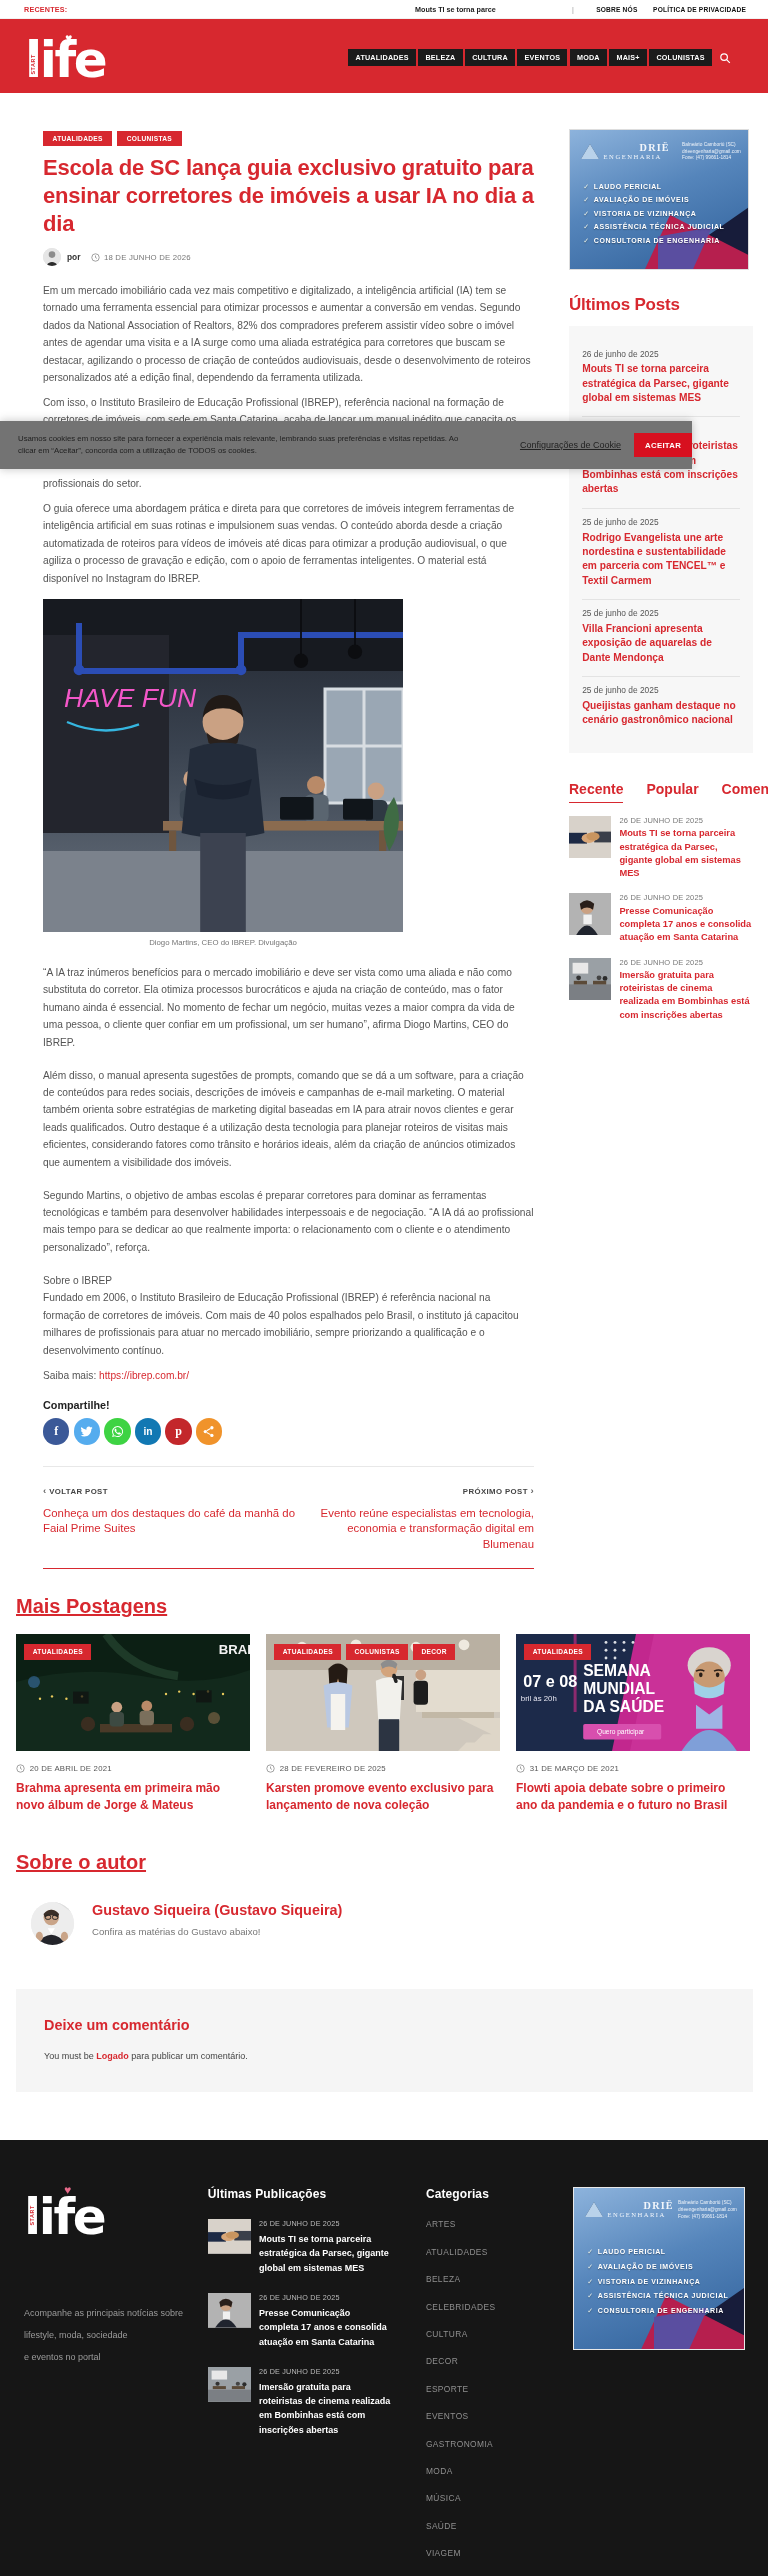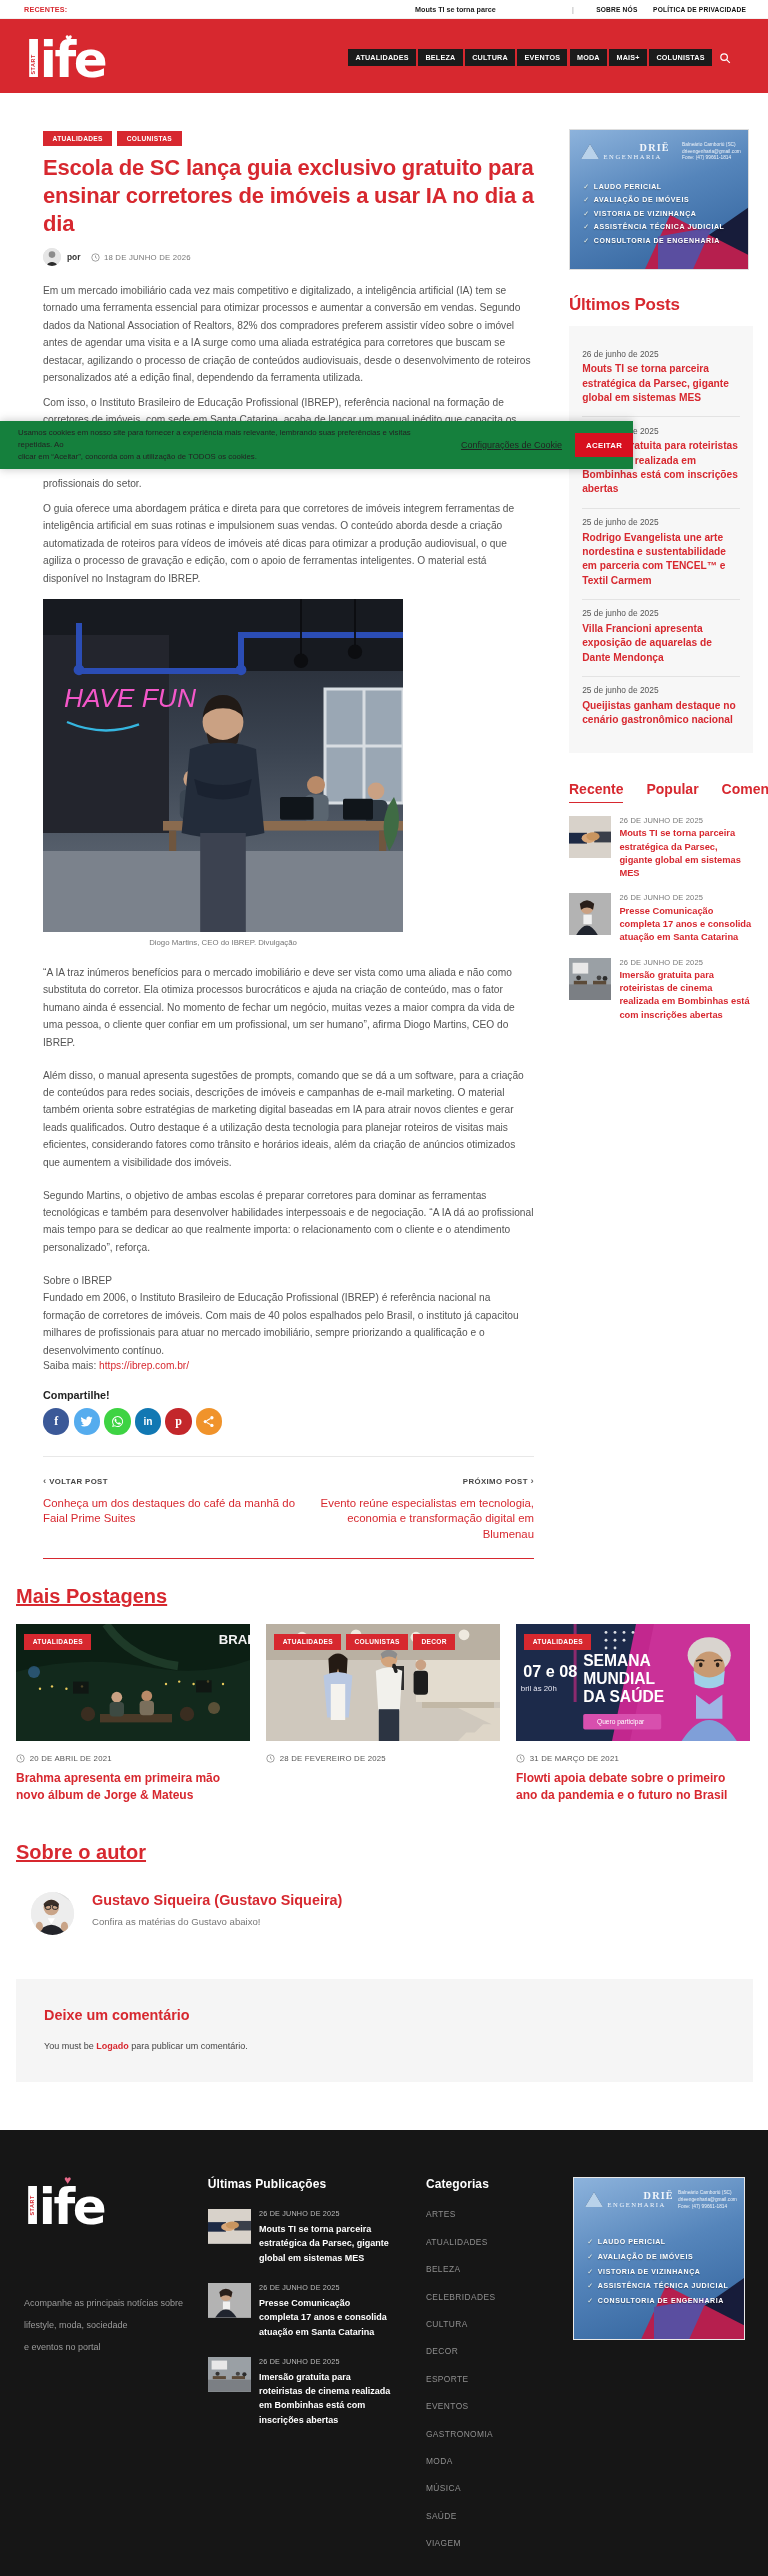--- a/index.html
+++ b/index.html
@@ -41,21 +41,21 @@
   .byline { margin-top:10.8px; display:flex; align-items:center; gap:6px; }
   .byline .avatar { width:18px; height:18px; border-radius:50%; overflow:hidden; background:#ddd; }
   .byline .por { font-size:8.4px; color:#333; font-weight:bold; }
   .byline .date { display:flex; align-items:center; gap:3.6px; font-size:7.8px; color:#777; letter-spacing:0.2px; margin-left:4.8px; }
   .clock { width:9px; height:9px; }
   p.body { margin-top:15.6px; font-size:10.2px; line-height:17.4px; color:#555; max-width:517px; }
   p.body.tight { margin-top:7.2px; }
   p.body.after-cookie { margin-top:47px; }
   .article-img { margin-top:12px; width:360px; height:333px; background:#f9a8d4; }
   .caption { width:360px; text-align:center; margin-top:6px; font-size:7.8px; color:#757575; }
-  .saiba { margin-top:1px; font-size:10.2px; color:#555; }
+  .saiba { margin-top:11px; font-size:10.2px; color:#555; }
   .saiba a { color:#d7282f; text-decoration:none; }
   .share-label { margin-top:18px; font-size:10.8px; font-weight:bold; color:#222; }
   .share-row { margin-top:7.2px; display:flex; gap:4.2px; }
   .sbtn { width:26.4px; height:26.4px; border-radius:50%; display:flex; align-items:center; justify-content:center; color:#fff; font-weight:bold; font-size:12px; cursor:pointer; font-family:"Liberation Serif", serif; }
   .sbtn svg { width:13.2px; height:13.2px; }
   hr.soft { border:none; border-top:0.6px solid #e8e8e8; margin-top:21.6px; }
   .prevnext { margin-top:18px; display:flex; justify-content:space-between; padding-bottom:15.6px; border-bottom:1.2px solid #d7282f; }
   .pn-label { font-size:7.8px; font-weight:bold; color:#444; letter-spacing:0.4px; }
   .pn-label .chev { color:#666; font-size:9.6px; }
   .pn-title { margin-top:9.6px; color:#d7282f; font-weight:normal; font-size:11.4px; line-height:15.6px; cursor:pointer; }
@@ -86,21 +86,21 @@
   .sb-post .t { margin-top:3.6px; font-size:10.2px; line-height:14.4px; font-weight:bold; color:#d7282f; }
   .tabs { margin-top:28px; display:flex; gap:23px; }
   .tab { font-size:14px; font-weight:bold; color:#d7282f; padding-bottom:4.8px; cursor:pointer; }
   .tab.active { border-bottom:1.8px solid #d7282f; }
   .mini-post { margin-top:13.2px; display:flex; gap:8.4px; cursor:pointer; }
   .mini-post .thumb { width:42px; height:42px; flex:none; overflow:hidden; background:#ccc; }
   .mini-post .d { font-size:7.5px; color:#777; letter-spacing:0.2px; }
   .mini-post .t { margin-top:2.4px; font-size:9.3px; line-height:13.2px; font-weight:bold; color:#d7282f; }
 
   
-  .cookiebar { position:absolute; left:0; top:421px; width:633px; height:48px; background:#15803d; z-index:40;
+  .cookiebar { position:absolute; left:0; top:421px; width:692px; height:48px; background:#737373; z-index:40;
                box-shadow:0 -2.4px 8.4px rgba(0,0,0,.12), 0 2.4px 8.4px rgba(0,0,0,.12); display:flex; align-items:center; }
   .cookiebar .ck-text { margin-left:18px; font-size:7.8px; line-height:12px; color:#222; width:529px; }
   .cookiebar .ck-settings { margin-left:42px; font-size:9px; color:#222; text-decoration:underline; white-space:nowrap; cursor:pointer; }
   .cookiebar .ck-accept { margin-left:13.2px; background:#d7101f; color:#fff; font-size:7.8px; font-weight:bold; letter-spacing:0.3px; padding:7.8px 10.8px; border:none; cursor:pointer; }
 
   
   .section-heading { font-size:20px; font-weight:bold; color:#d7282f; text-decoration:underline; }
   .more { margin-top:26.4px; }
   .cards { margin-top:15.6px; display:flex; gap:16px; }
   .card { width:234px; cursor:pointer; }
@@ -533,20 +533,21 @@
             <span class="badge">DECOR</span>
           </div>
         </div>
         <div class="meta">
           <svg class="clock" viewBox="0 0 16 16">
               <circle cx="8" cy="8" r="6.6" fill="none" stroke="#888" stroke-width="1.4"></circle>
               <path d="M8 4.5 V8 L10.5 9.6" fill="none" stroke="#888" stroke-width="1.4"></path>
             </svg>
           <span>28 DE FEVEREIRO DE 2025</span>
         </div>
+        <div class="ctitle">Karsten promove evento exclusivo para lançamento de nova coleção</div>
       </div>
 
       <div class="card">
         <div class="img">
           <svg viewBox="0 0 390 195" width="234" height="117">
             <rect width="390" height="195" fill="#1c2a4a"></rect>
             <path d="M200 0 H390 V195 H160 Z" fill="#c2278e"></path>
             <path d="M230 0 H390 V195 H190 Z" fill="#d13ba0" opacity=".55"></path>
             <rect x="96" y="0" width="5" height="130" fill="#8b2a6e"></rect>
             <g fill="#fff" opacity=".85">

